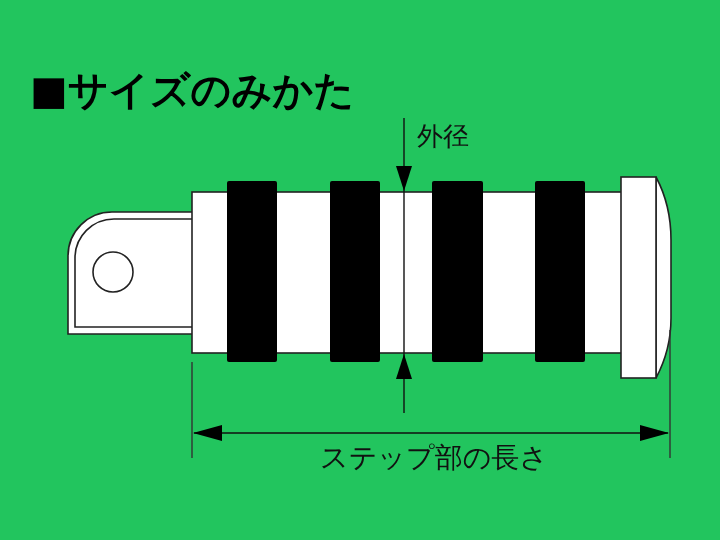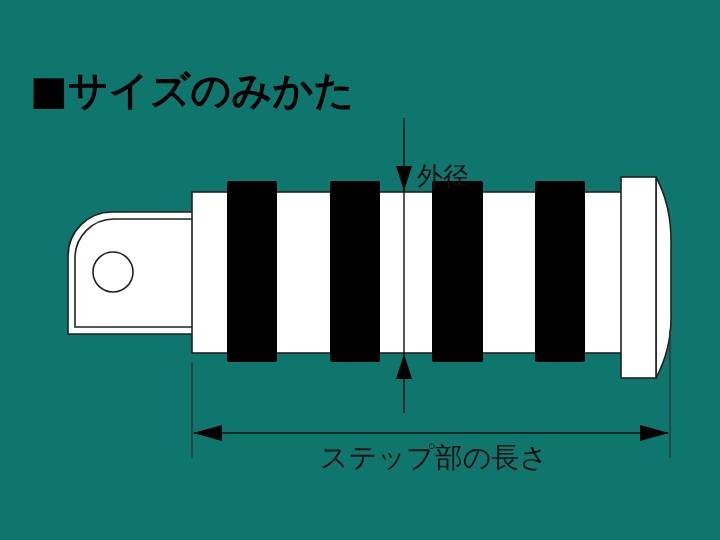--- a/index.html
+++ b/index.html
@@ -7,21 +7,21 @@
       padding: 0;
       width: 720px;
       height: 540px;
       overflow: hidden;
       background: #fff9c4;
     }
     .canvas {
       position: relative;
       width: 720px;
       height: 540px;
-      background: #0f766e;
+      background: #22c55e;
     }
     svg.diagram {
       position: absolute;
       left: 0;
       top: 0;
     }
     .title {
       position: absolute;
       left: 30px;
       top: 66px;
@@ -35,21 +35,20 @@
     }
     .label-od {
       position: absolute;
       left: 417px;
       top: 120px;
       font-family: "DejaVu Sans", sans-serif;
       font-size: 26px;
       line-height: 32px;
       color: #111;
       white-space: nowrap;
-      margin-top: 40px;
     }
     .label-len {
       position: absolute;
       left: 320px;
       top: 440px;
       font-family: Liberation Serif, serif;
       font-size: 28px;
       line-height: 36px;
       color: #111;
       white-space: nowrap;

